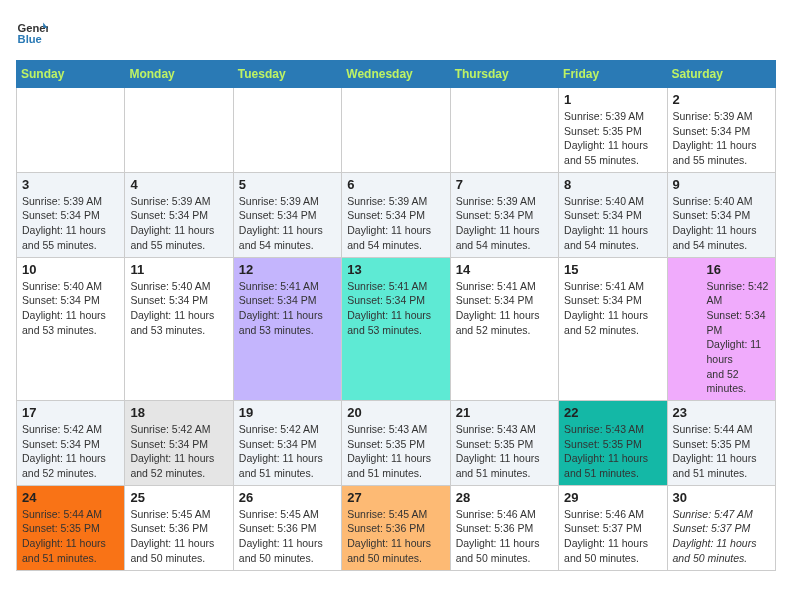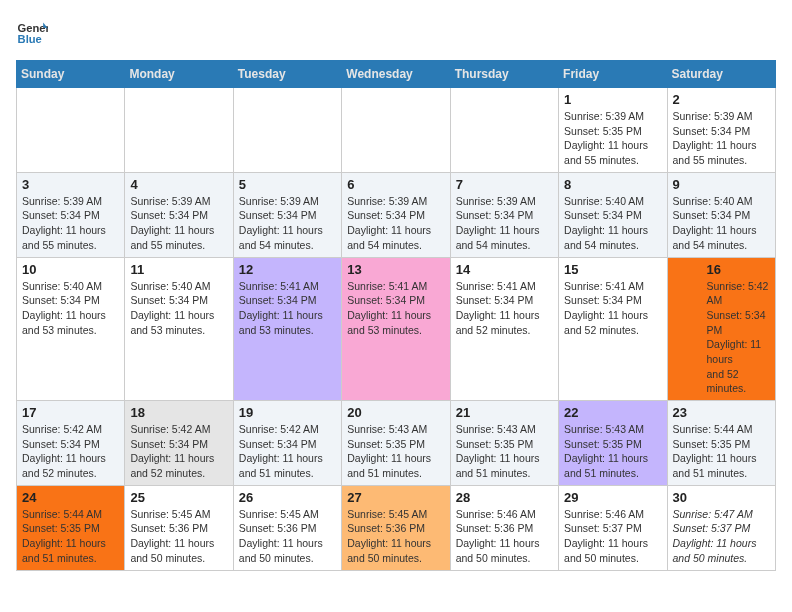--- a/index.html
+++ b/index.html
@@ -37,21 +37,21 @@
       font-size: 15px;
       color: #555;
     }
     .calendar {
       width: 100%;
       border-collapse: collapse;
       font-size: 11px;
     }
     .calendar th {
       background: #2a7ab5;
-      color: #e5e5e5;
+      color: #bef264;
       padding: 6px 4px;
       text-align: left;
       font-size: 12px;
       font-weight: bold;
       border: 1px solid #2a7ab5;
     }
     .calendar td {
       border: 1px solid #ccc;
       vertical-align: top;
       padding: 4px 5px;
@@ -202,42 +202,42 @@
 Daylight: 11 hours
 and 53 minutes.</div>
         </td>
         <td style="background: #c4b5fd;">
           <span class="day-num">12</span>
           <div class="day-info" style="white-space: pre-line;">Sunrise: 5:41 AM
 Sunset: 5:34 PM
 Daylight: 11 hours
 and 53 minutes.</div>
         </td>
-        <td style="background: #f9a8d4;">
+        <td style="background: #5eead4;">
           <span class="day-num">13</span>
           <div class="day-info" style="white-space: pre-line;">Sunrise: 5:41 AM
 Sunset: 5:34 PM
 Daylight: 11 hours
 and 53 minutes.</div>
         </td>
         <td style="background: rgb(255, 255, 255);">
           <span class="day-num">14</span>
           <div class="day-info" style="white-space: pre-line;">Sunrise: 5:41 AM
 Sunset: 5:34 PM
 Daylight: 11 hours
 and 52 minutes.</div>
         </td>
         <td style="background: rgb(255, 255, 255);">
           <span class="day-num">15</span>
           <div class="day-info" style="white-space: pre-line;">Sunrise: 5:41 AM
 Sunset: 5:34 PM
 Daylight: 11 hours
 and 52 minutes.</div>
         </td>
-        <td style="background: #f97316; padding-left: 39px;">
+        <td style="background: #f0abfc; padding-left: 39px;">
           <span class="day-num">16</span>
           <div class="day-info" style="white-space: pre-line;">Sunrise: 5:42 AM
 Sunset: 5:34 PM
 Daylight: 11 hours
 and 52 minutes.</div>
         </td>
       </tr>
       <tr>
         <td style="background: rgb(240, 244, 248);">
           <span class="day-num">17</span>
@@ -267,21 +267,21 @@
 Daylight: 11 hours
 and 51 minutes.</div>
         </td>
         <td style="background: rgb(240, 244, 248);">
           <span class="day-num">21</span>
           <div class="day-info" style="white-space: pre-line;">Sunrise: 5:43 AM
 Sunset: 5:35 PM
 Daylight: 11 hours
 and 51 minutes.</div>
         </td>
-        <td style="background: #c4b5fd; margin-top: 44px;">
+        <td style="background: #14b8a6; margin-top: 44px;">
           <span class="day-num">22</span>
           <div class="day-info" style="white-space: pre-line;">Sunrise: 5:43 AM
 Sunset: 5:35 PM
 Daylight: 11 hours
 and 51 minutes.</div>
         </td>
         <td style="background: rgb(240, 244, 248);">
           <span class="day-num">23</span>
           <div class="day-info" style="white-space: pre-line;">Sunrise: 5:44 AM
 Sunset: 5:35 PM

